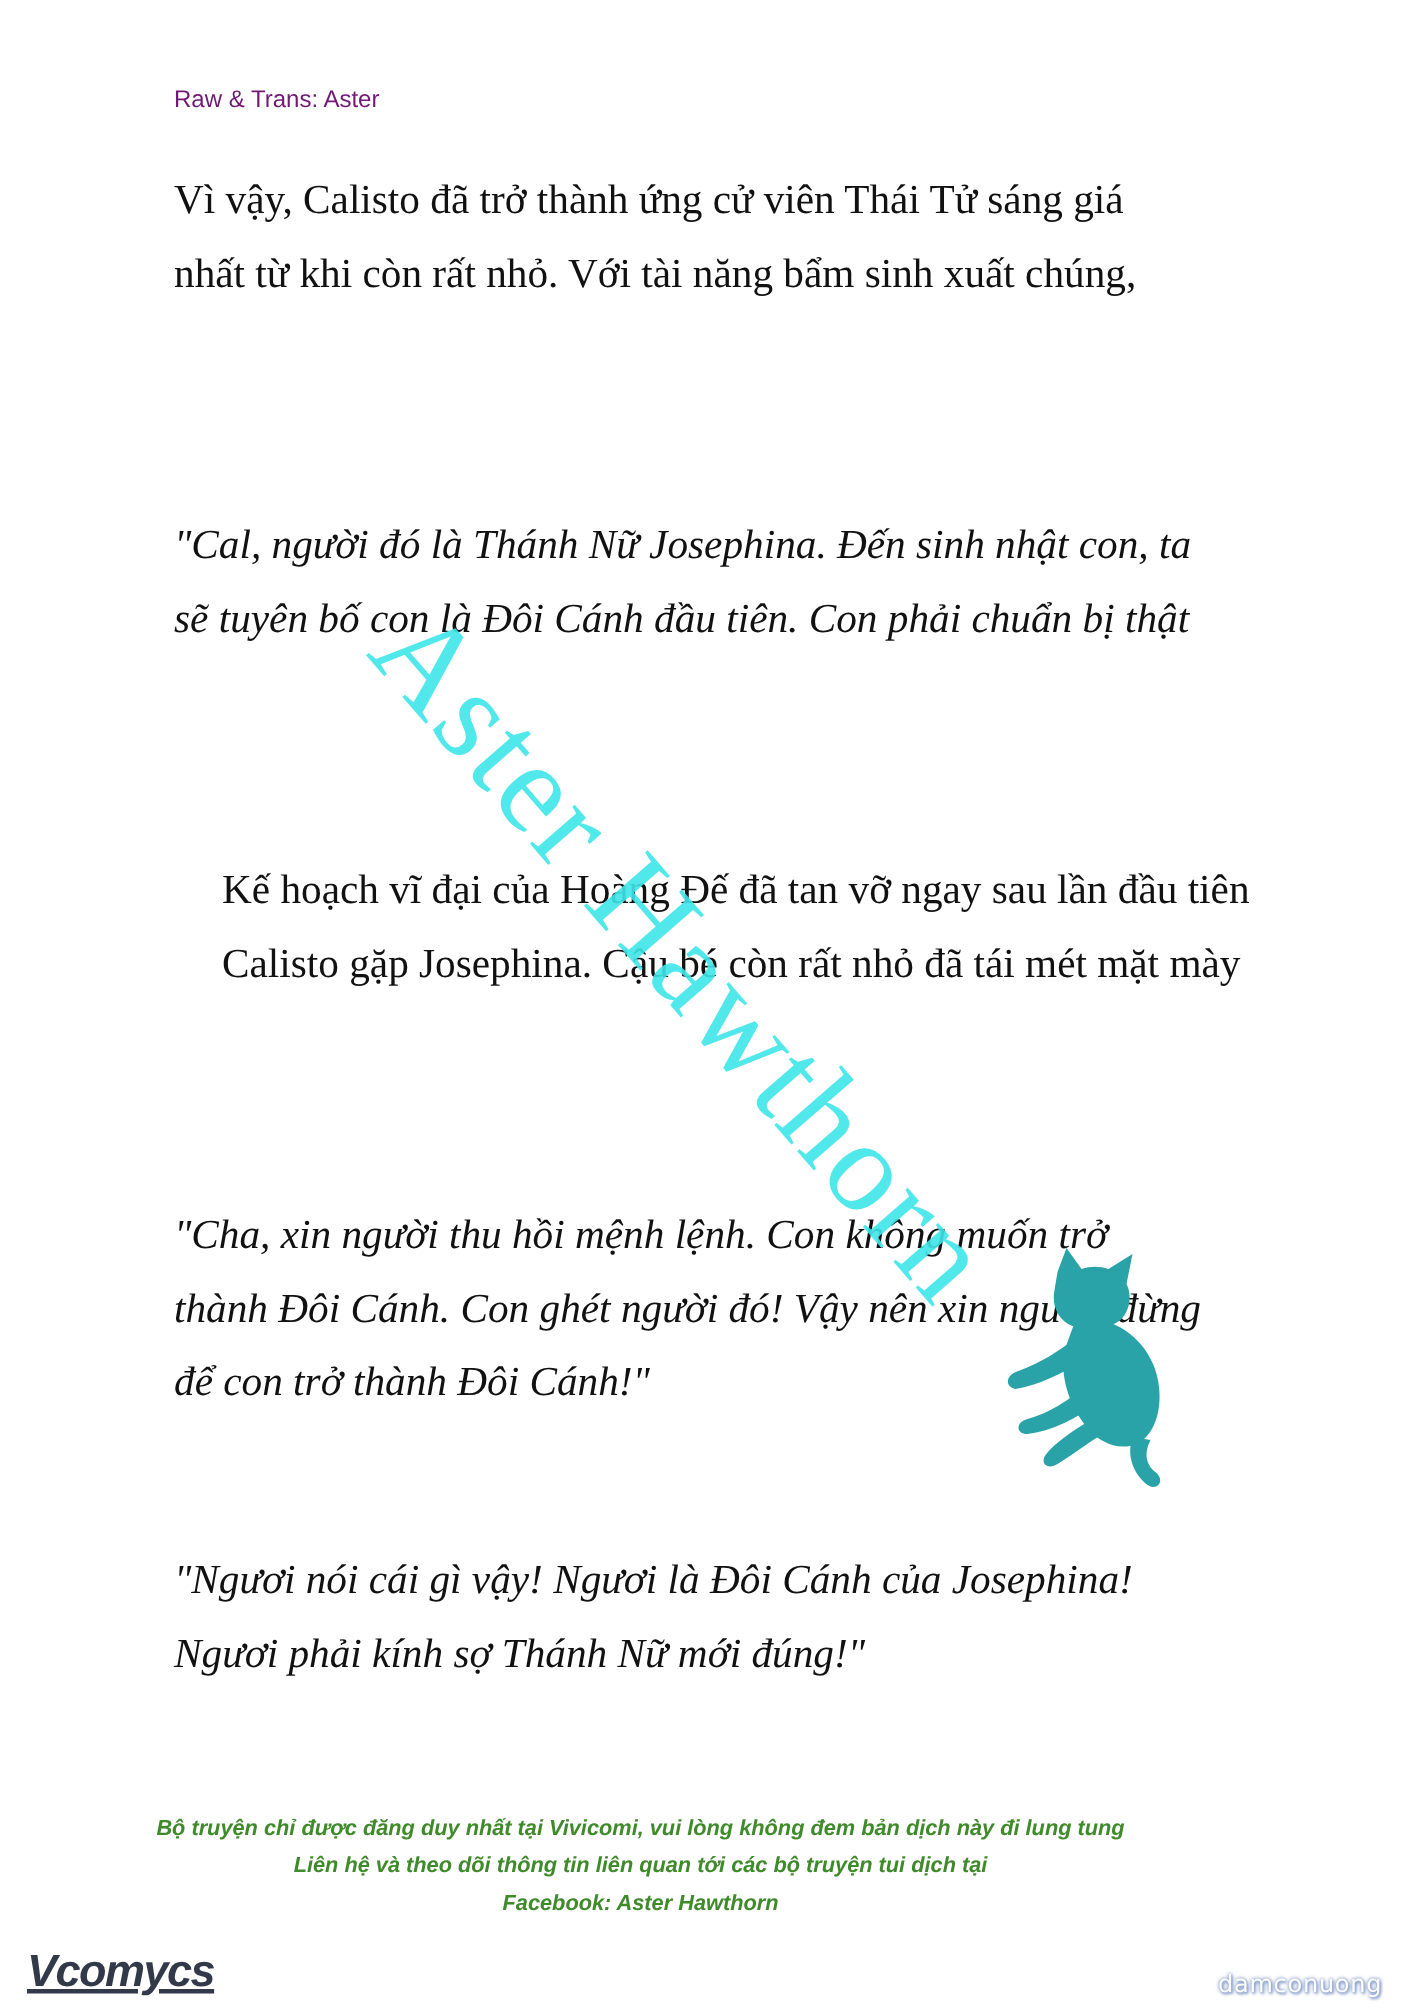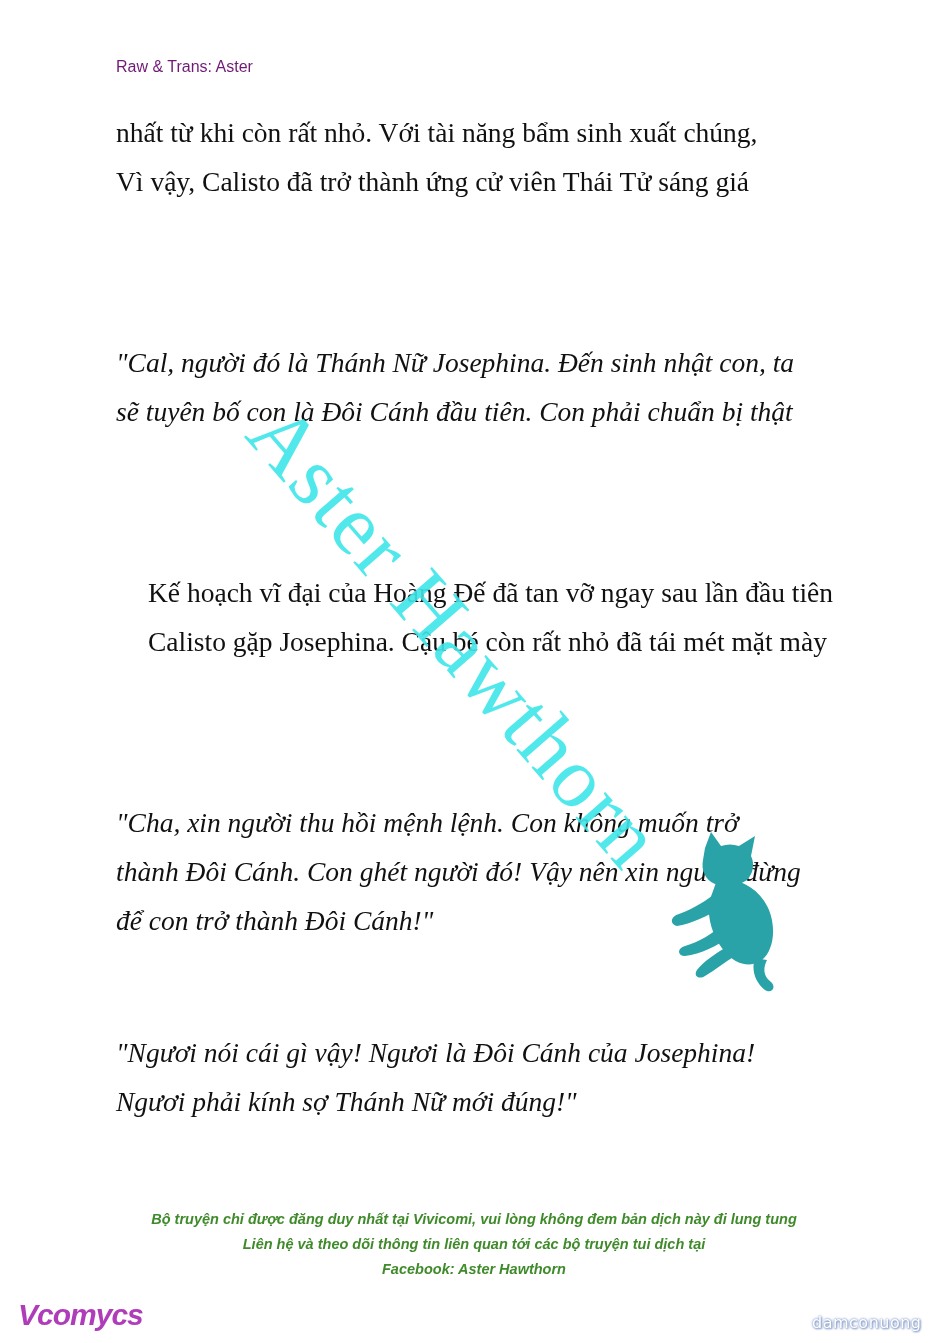--- a/index.html
+++ b/index.html
@@ -68,54 +68,54 @@
       left: 0;
       width: 854px;
       top: 1207px;
       text-align: center;
       font-family: "Liberation Sans", sans-serif;
       font-style: italic;
       font-weight: bold;
       font-size: 14.5px;
       line-height: 25px;
       color: #3f8a2a;
-      margin-left: 47px;
     }
     .footer .fline { display: block; }
     .logo-left {
       position: absolute;
       left: 18px;
       top: 1298px;
       font-family: "Liberation Sans", sans-serif;
       font-style: italic;
       font-weight: bold;
       font-size: 30px;
       letter-spacing: -1px;
-      color: #a21caf;
+      color: #0f172a;
       opacity: 0.85;
+      text-decoration: underline;
     }
     .logo-right {
       position: absolute;
       left: 812px;
       top: 1313px;
       font-family: "DejaVu Sans", sans-serif;
       font-size: 16px;
       color: #ffffff;
       text-shadow: 0 0 2px #8aa0cc, 0 0 3px #8aa0cc, 1px 1px 2px #7b93c4;
       letter-spacing: 0.5px;
     }
   </style>
 </head>
 <body>
 
 <div class="credit">Raw &amp; Trans: Aster</div>
 
 <div class="para" id="p1">
+  <span class="line">Vì vậy, Calisto đã trở thành ứng cử viên Thái Tử sáng giá</span>
   <span class="line">nhất từ khi còn rất nhỏ. Với tài năng bẩm sinh xuất chúng,</span>
-  <span class="line">Vì vậy, Calisto đã trở thành ứng cử viên Thái Tử sáng giá</span>
 </div>
 
 <div class="para italic" id="p2">
   <span class="line">"Cal, người đó là Thánh Nữ Josephina. Đến sinh nhật con, ta</span>
   <span class="line">sẽ tuyên bố con là Đôi Cánh đầu tiên. Con phải chuẩn bị thật</span>
 </div>
 
 <div class="para" id="p3">
   <span class="line">Kế hoạch vĩ đại của Hoàng Đế đã tan vỡ ngay sau lần đầu tiên</span>
   <span class="line">Calisto gặp Josephina. Cậu bé còn rất nhỏ đã tái mét mặt mày</span>

